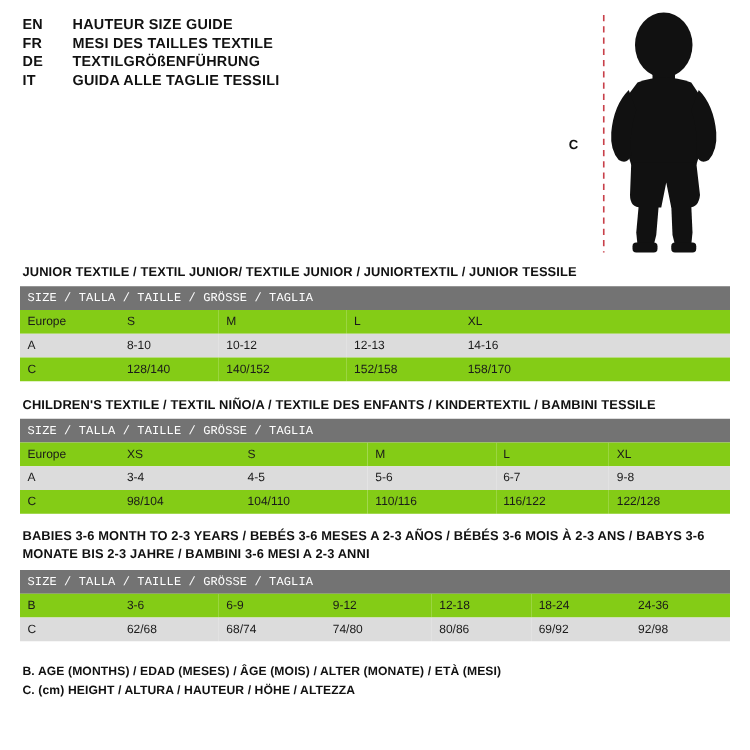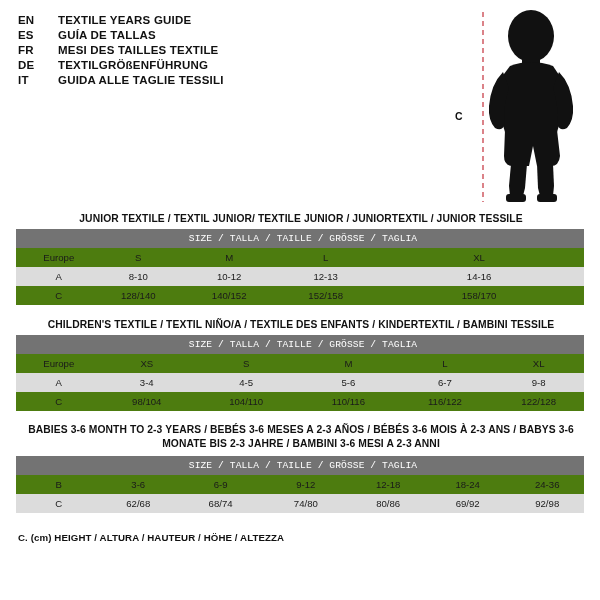--- a/index.html
+++ b/index.html
@@ -68,21 +68,20 @@
     font-weight: bold;
     color: #111;
   }
 
   
   .tables {
     position: absolute;
     top: 213px;
     left: 16px;
     width: 568px;
-    text-align: center;
   }
   .section-title {
     font-size: 10.3px;
     font-weight: bold;
     color: #111;
     margin: 0 0 5px 2px;
     letter-spacing: 0.1px;
   }
   .section-title.multiline {
     line-height: 14px;
@@ -106,21 +105,21 @@
   tr.hdr td {
     color: #ffffff;
     font-weight: normal;
     font-size: 9.6px;
     letter-spacing: 0.1px;
   }
   tr.shaded {
     background: #dcdcdc;
   }
   tr.plain {
-    background: #4d7c0f;
+    background: #84cc16;
   }
   .gap-sm { height: 12px; }
   .gap-md { height: 14px; }
 
   
   .legend {
     position: absolute;
     left: 18px;
     top: 531px;
     width: 560px;
@@ -134,25 +133,21 @@
   }
 </style>
 </head>
 <body>
 
 <div class="page">
 
   <div class="header">
     <div class="header-row">
       <span class="lang-code">EN</span>
-      <span class="lang-title">TEXTILE YEARS GUIDE</span>
-    </div>
-    <div class="header-row">
-      <span class="lang-code">ES</span>
-      <span class="lang-title">GUÍA DE TALLAS</span>
+      <span class="lang-title">HAUTEUR SIZE GUIDE</span>
     </div>
     <div class="header-row">
       <span class="lang-code">FR</span>
       <span class="lang-title">MESI DES TAILLES TEXTILE</span>
     </div>
     <div class="header-row">
       <span class="lang-code">DE</span>
       <span class="lang-title">TEXTILGRÖßENFÜHRUNG</span>
     </div>
     <div class="header-row">
@@ -305,16 +300,17 @@
           <td>74/80</td>
           <td>80/86</td>
           <td>69/92</td>
           <td>92/98</td>
         </tr>
       </tbody>
     </table>
   </div>
 
   <div class="legend">
+    <div>B. AGE (MONTHS) / EDAD (MESES) / ÂGE (MOIS) / ALTER (MONATE) / ETÀ (MESI)</div>
     <div>C. (cm) HEIGHT / ALTURA / HAUTEUR / HÖHE / ALTEZZA</div>
   </div>
 
 </div>
 
 </body></html>

